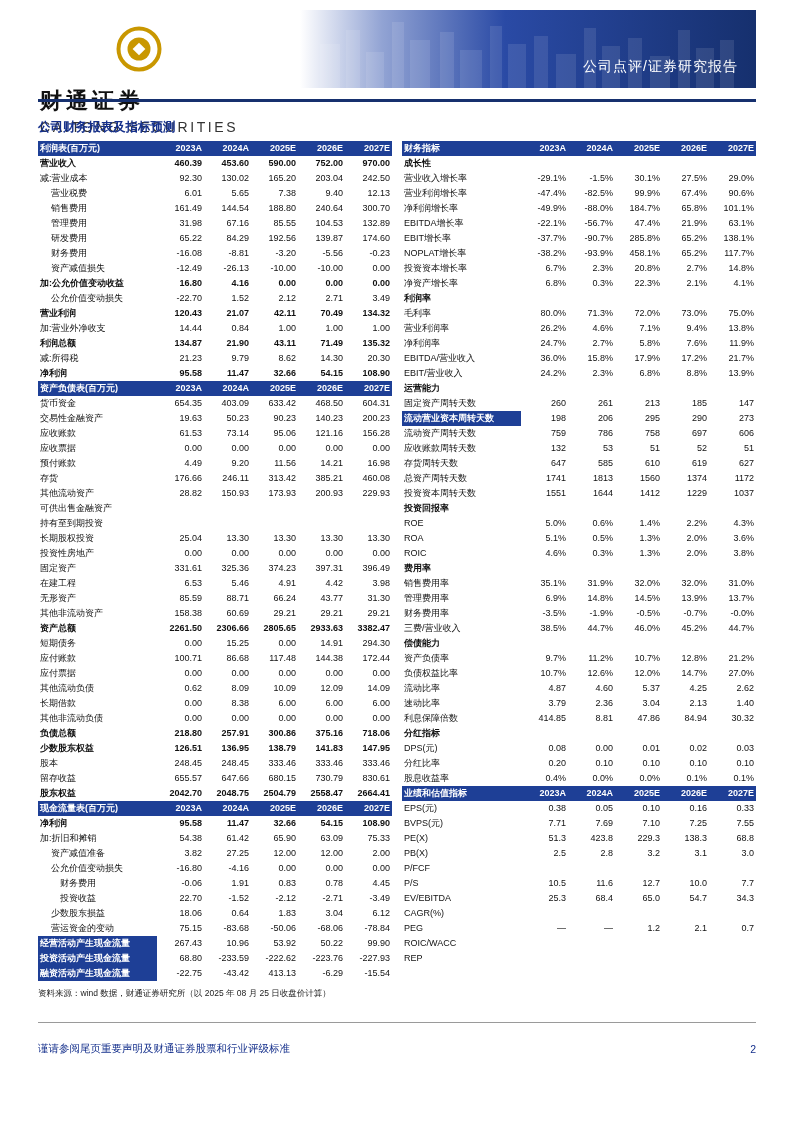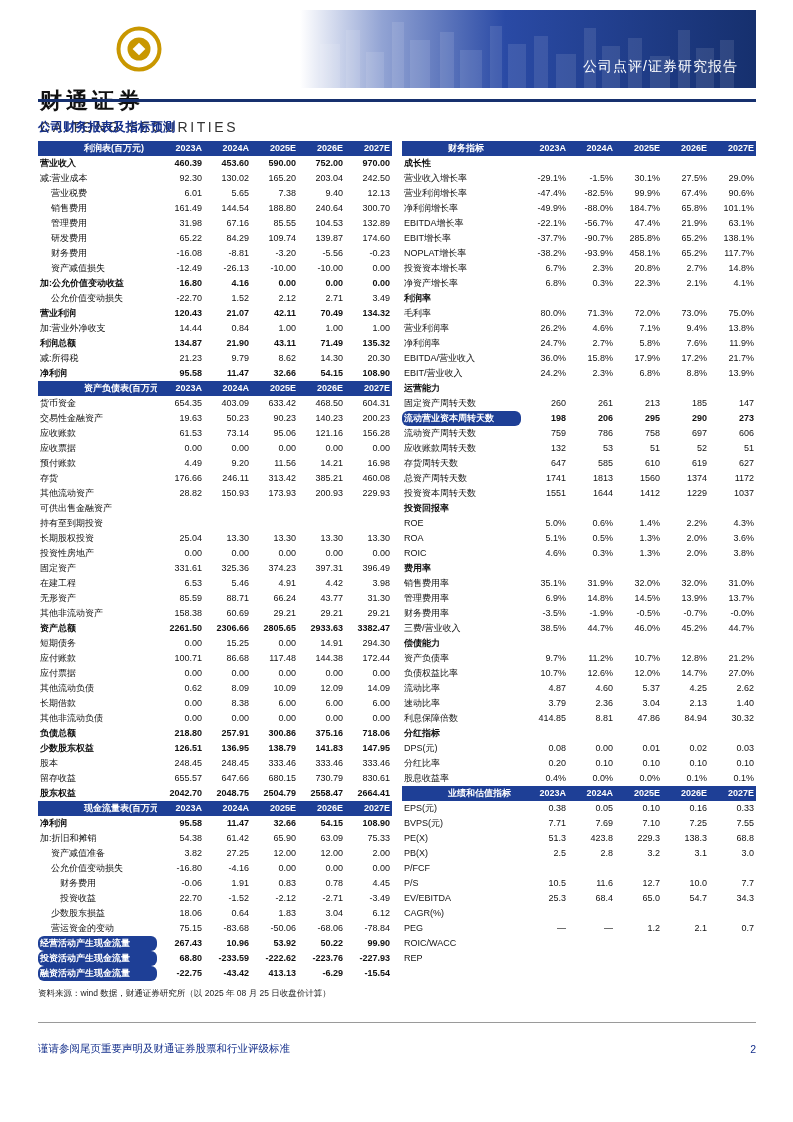--- a/index.html
+++ b/index.html
@@ -29,27 +29,27 @@
 
   
   .page-title { position:absolute; top:119px; left:38px; font-size:12.5px; font-weight:bold; color:#15308c; }
 
   
   .tables { position:absolute; top:141px; left:38px; width:718px; display:flex; gap:10px; }
   .col { width:354px; }
   .trow { display:flex; height:15px; line-height:15px; font-size:9px; }
   .lbl { flex:1; white-space:nowrap; overflow:hidden; padding-left:2px; }
   .val { width:47px; text-align:right; padding-right:2px; white-space:nowrap; }
-  .thead { background:#1e3f96; color:#fff; font-weight:bold;padding-left:44px; }
+  .thead { background:#1e3f96; color:#fff; font-weight:bold; }
   .trow.bold .lbl, .trow.bold .val { font-weight:bold; }
   .trow.indent .lbl { padding-left:13px; }
   .trow.indent2 .lbl { padding-left:22px; }
   .trow.section .lbl { font-weight:bold; }
-  .trow.dark .lbl { background:#1e3f96; color:#fff; font-weight:bold;border-radius:6px; }
-  .trow.dark .val { font-weight:bold; }
+  .trow.dark .lbl { background:#1e3f96; color:#fff; font-weight:bold; }
+  .trow.dark .val { font-weight:normal; }
 
   
   .source { position:absolute; top:988px; left:38px; font-size:8.5px; color:#222; }
   .footer-rule { position:absolute; top:1022px; left:38px; right:37px; height:1px; background:#9a9a9a; }
   footer { position:absolute; top:1042px; left:38px; right:37px; display:flex;
     justify-content:space-between; align-items:center; color:#15308c; font-size:10.5px; }
 </style>
 </head>
 <body>
 
@@ -148,21 +148,21 @@
           <div class="val">31.98</div>
           <div class="val">67.16</div>
           <div class="val">85.55</div>
           <div class="val">104.53</div>
           <div class="val">132.89</div>
         </div>
         <div class="trow indent">
           <div class="lbl">研发费用</div>
           <div class="val">65.22</div>
           <div class="val">84.29</div>
-          <div class="val">109.74</div>
+          <div class="val">192.56</div>
           <div class="val">139.87</div>
           <div class="val">174.60</div>
         </div>
         <div class="trow indent">
           <div class="lbl">财务费用</div>
           <div class="val">-16.08</div>
           <div class="val">-8.81</div>
           <div class="val">-3.20</div>
           <div class="val">-5.56</div>
           <div class="val">-0.23</div>

